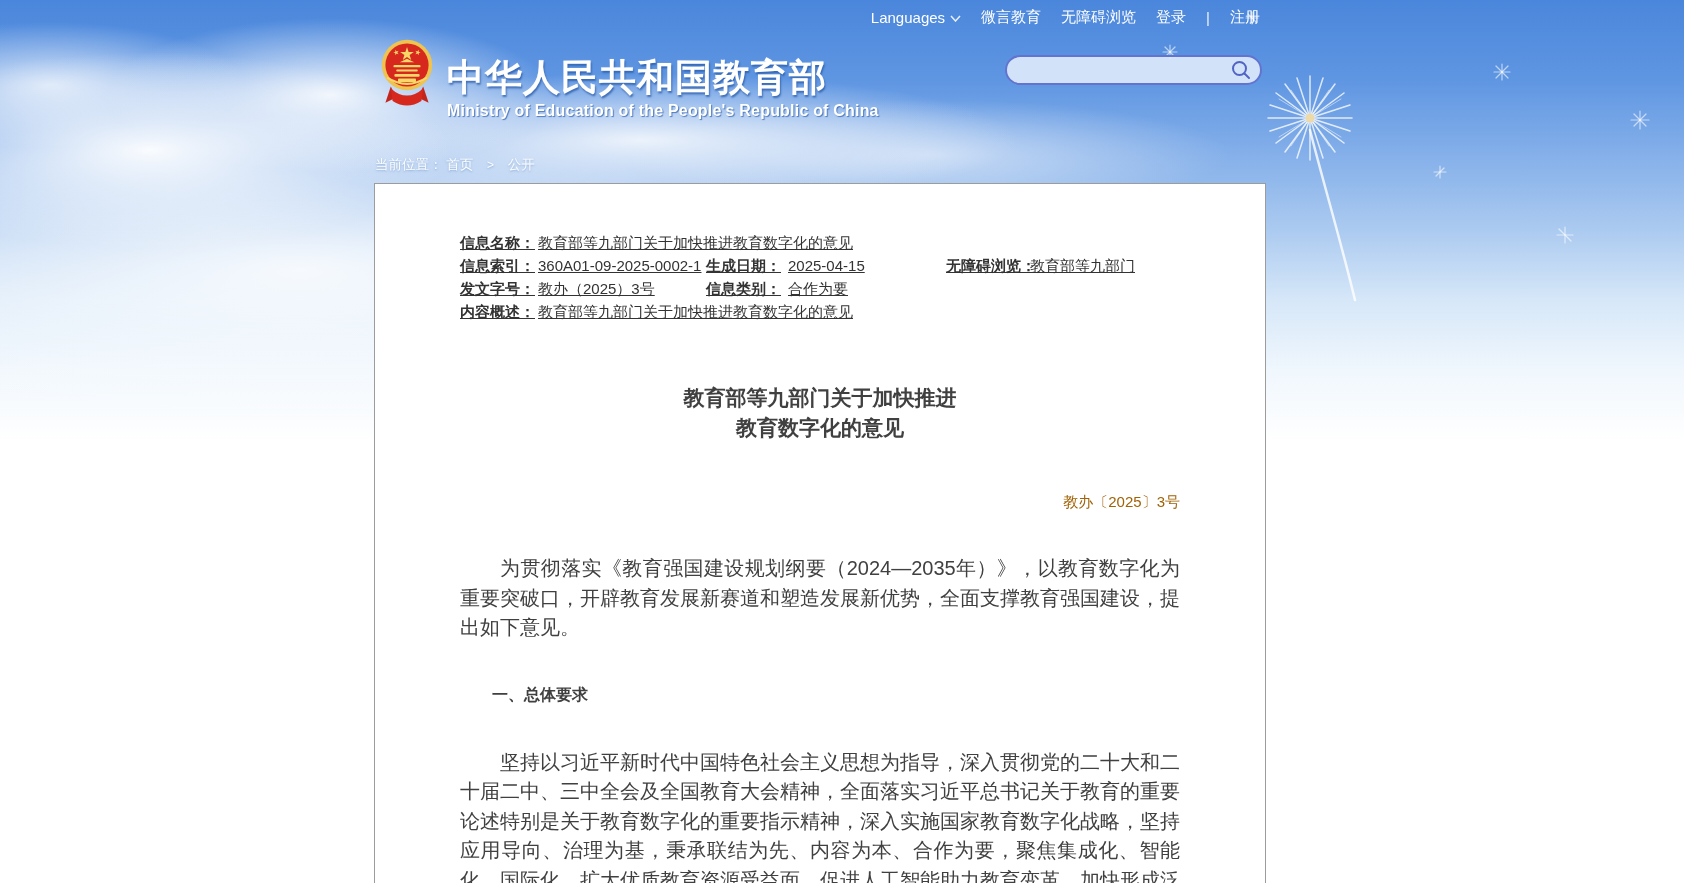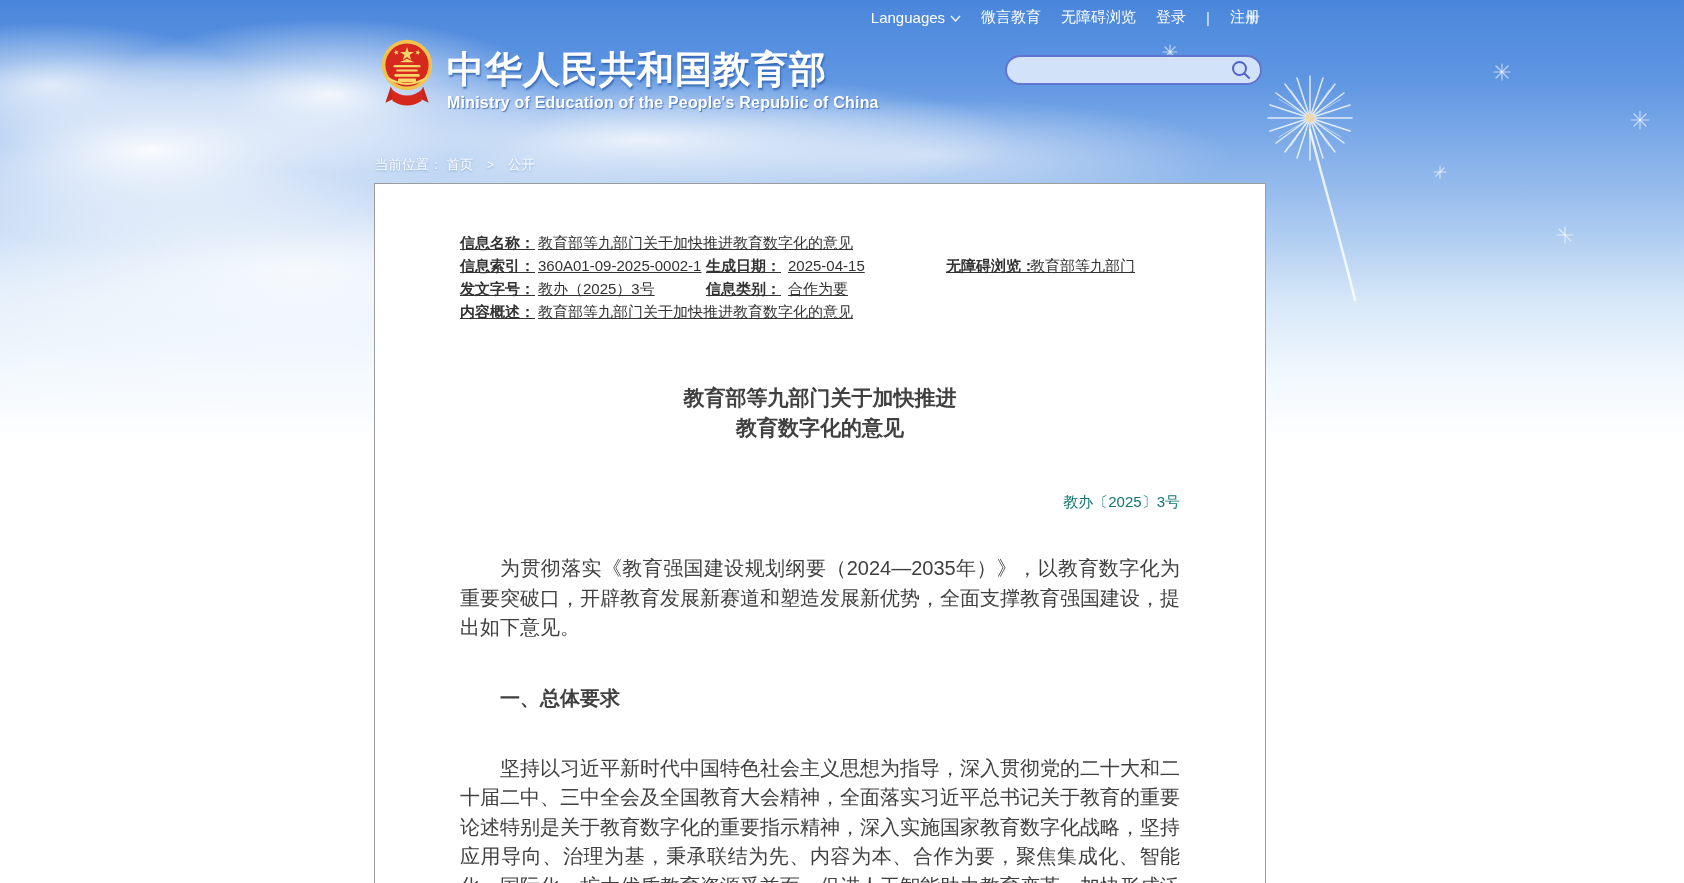--- a/index.html
+++ b/index.html
@@ -30,21 +30,21 @@
     color:#ffffff; font-size:15px; white-space:nowrap;
   }
   .topbar a { color:#ffffff; text-decoration:none; cursor:pointer; }
   .lang { display:inline-flex; align-items:center; gap:5px; cursor:pointer; }
   .lang svg { margin-top:2px; }
   .tb-sep { opacity:0.9; }
   
   .brand { position:absolute; left:380px; top:38px; display:flex; align-items:flex-start; gap:13px; cursor:pointer; }
   .brand-emblem { width:54px; height:72px; flex:0 0 auto; }
   .site-title {
-    font-size:37px; font-weight:bold; color:#ffffff; letter-spacing:1px; line-height:1.1; margin-top:12px;
+    font-size:37px; font-weight:bold; color:#ffffff; letter-spacing:1px; line-height:1.1; margin-top:20px;
     text-shadow:1px 2px 2px rgba(35,85,165,0.75), 0 0 1px rgba(255,255,255,0.5);
   }
   .site-subtitle {
     font-size:16px; font-weight:bold; color:#ffffff; margin-top:3px; letter-spacing:0.2px;
     text-shadow:1px 1px 1px rgba(35,85,165,0.7);
   }
   
   .searchbox {
     position:absolute; left:1005px; top:55px; width:257px; height:30px;
     border:2px solid #6374ce; border-radius:16px;
@@ -67,23 +67,23 @@
     padding:47px 85px 0 85px;
   }
   
   .meta { width:100%; border-collapse:collapse; table-layout:fixed; font-size:15px; color:#333; }
   .meta th, .meta td { text-align:left; vertical-align:top; font-weight:normal; line-height:23px; padding:0;text-decoration:underline; }
   .meta th { font-weight:bold; white-space:nowrap; color:#333; }
   .c1 { width:78px; } .c2 { width:168px; } .c3 { width:82px; } .c4 { width:158px; } .c5 { width:84px; }
   
   .doc-title { margin-top:60px; text-align:center; font-size:21px; font-weight:bold; color:#404040; line-height:30px; }
   .doc-title span { display:block; }
-  .doc-number { margin-top:50px; text-align:right; font-size:15px; color:#0f766e; }
+  .doc-number { margin-top:50px; text-align:right; font-size:15px; color:#a16207; }
   .para { margin-top:42px; font-size:20px; color:#404040; line-height:29.5px; text-align:justify; text-indent:2em; }
-  .section { margin-top:42px; font-size:20px; font-weight:bold; color:#404040; text-indent:2em; }
+  .section { margin-top:42px; font-size:16px; font-weight:bold; color:#404040; text-indent:2em; }
 </style>
 </head>
 <body>
 
 <div class="sky"></div>
 
 <svg class="dandelion" width="544" height="340" viewBox="0 0 544 340">
   <g stroke="rgba(255,255,255,0.78)" stroke-width="1.5" stroke-linecap="round">
     <line x1="170" y1="118" x2="212" y2="118"></line>
       <line x1="170" y1="118" x2="210" y2="131"></line>

